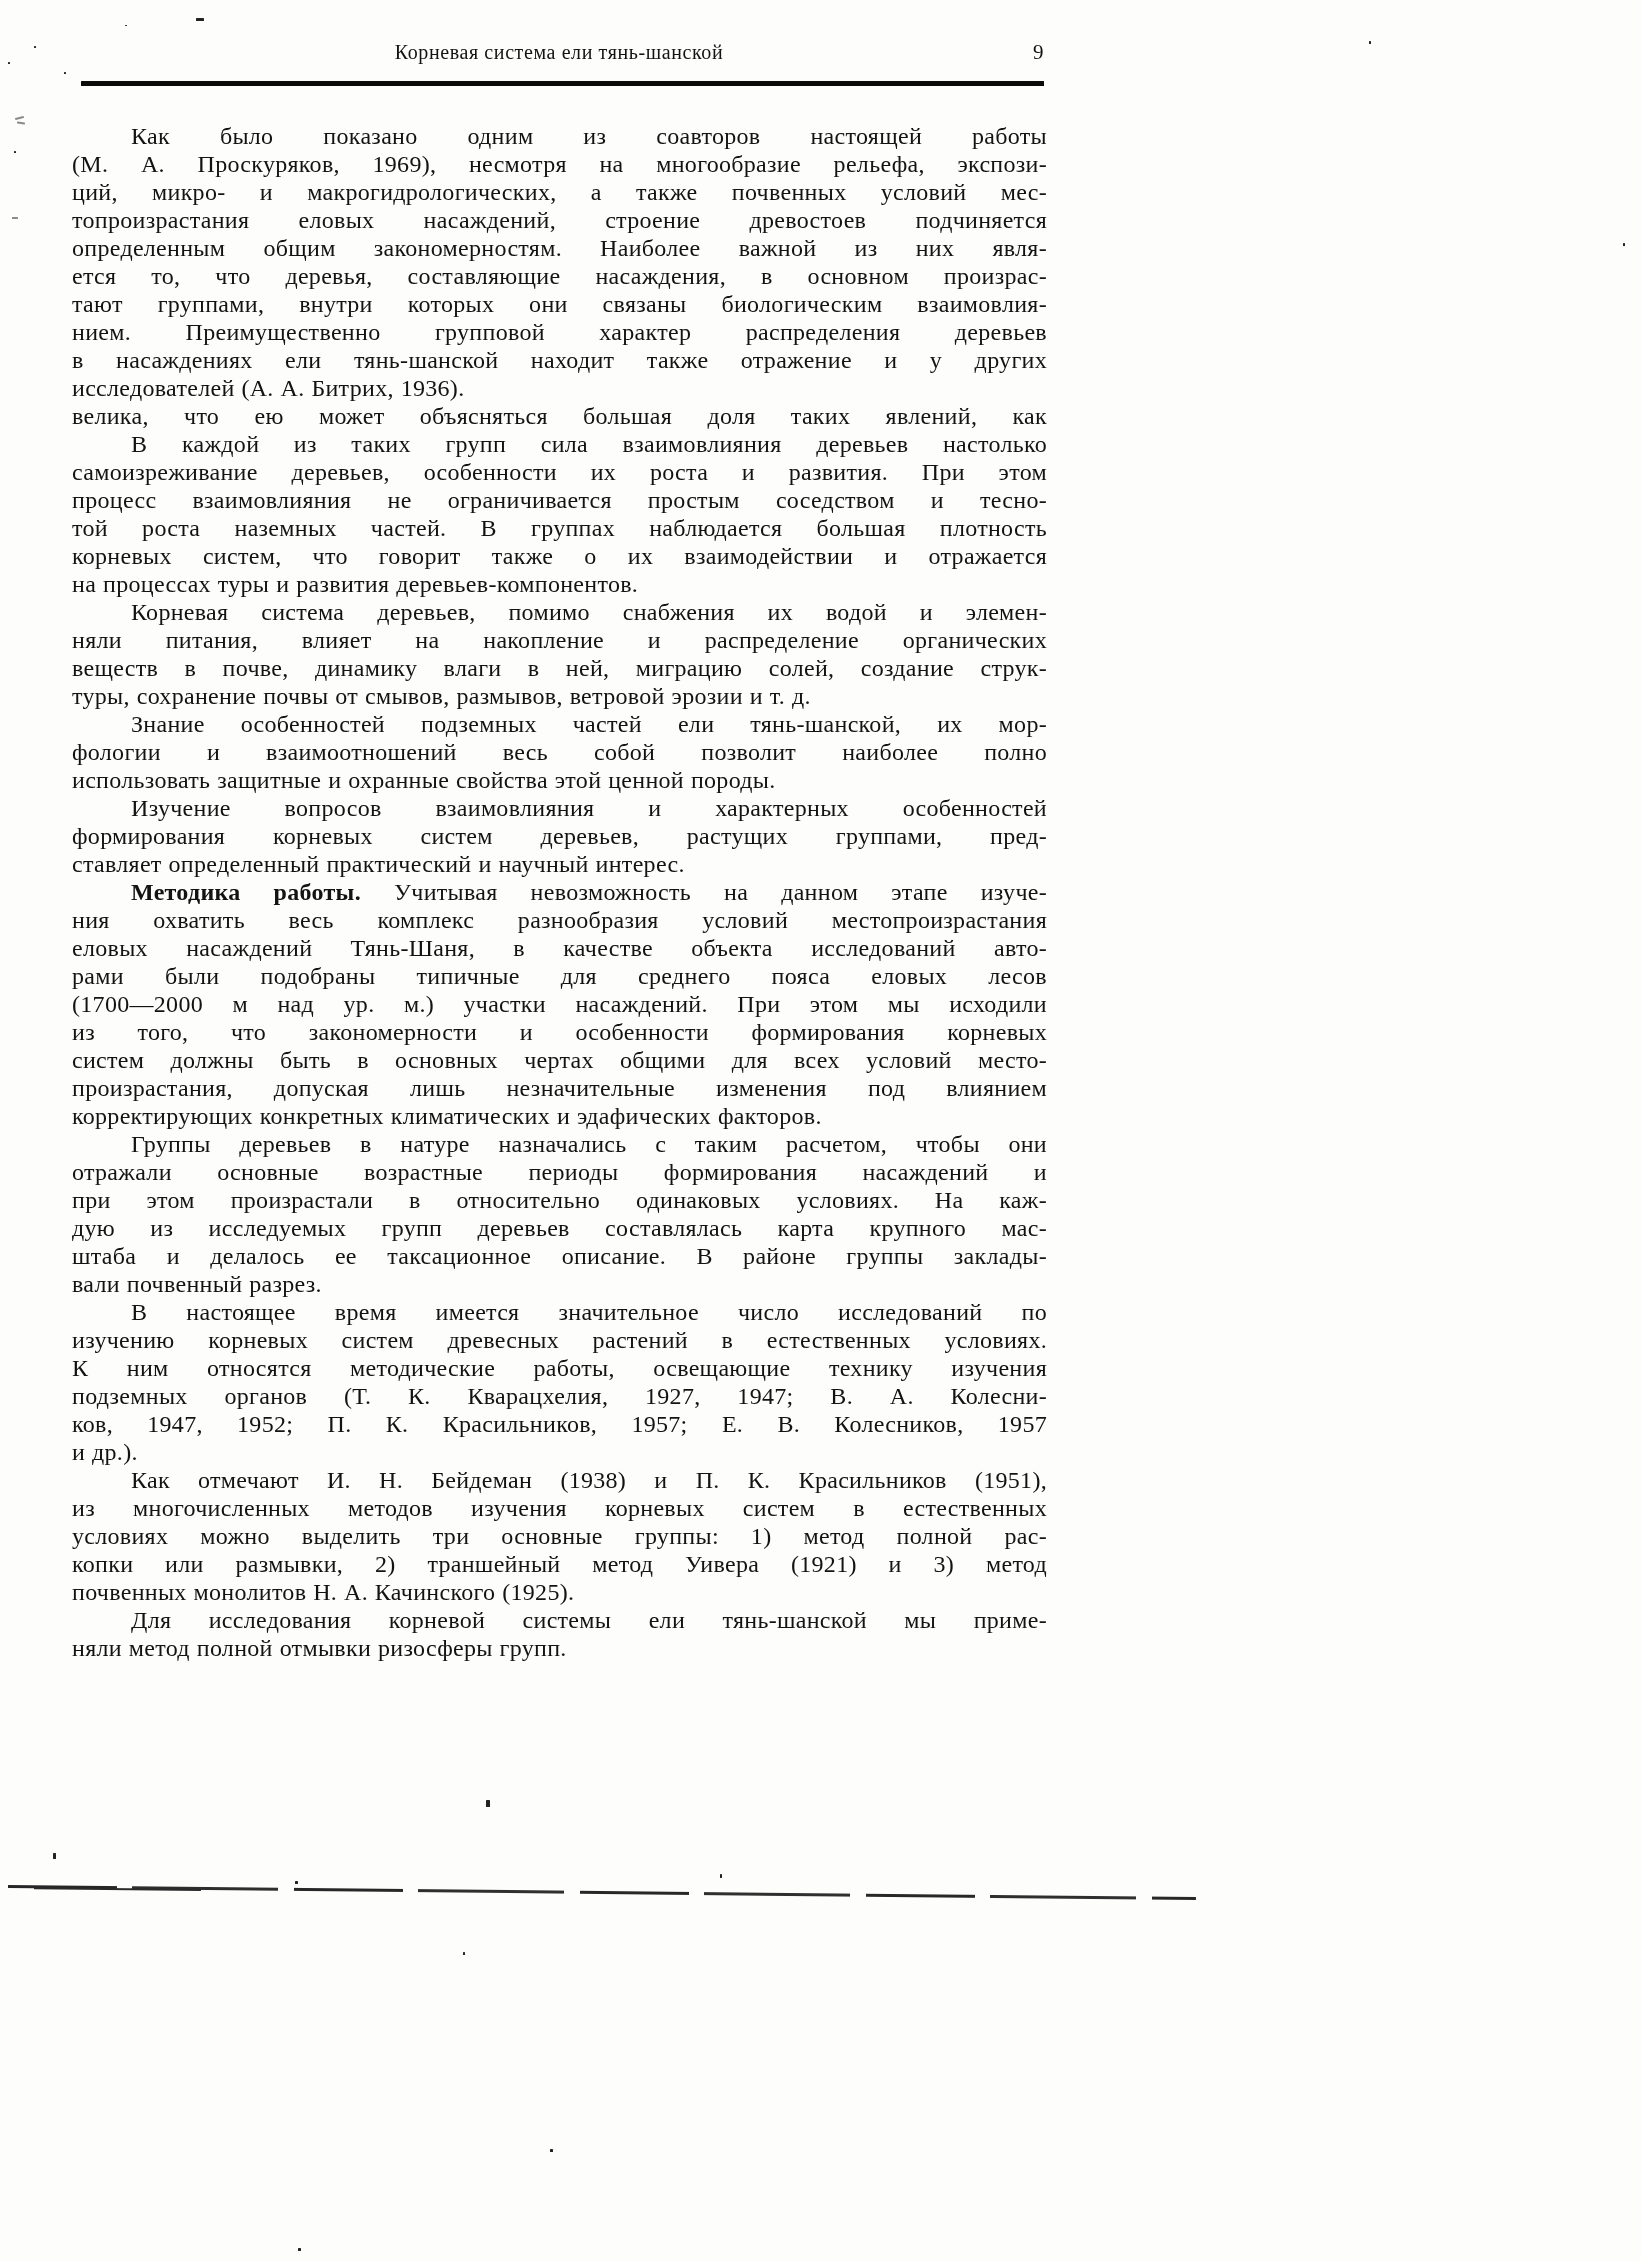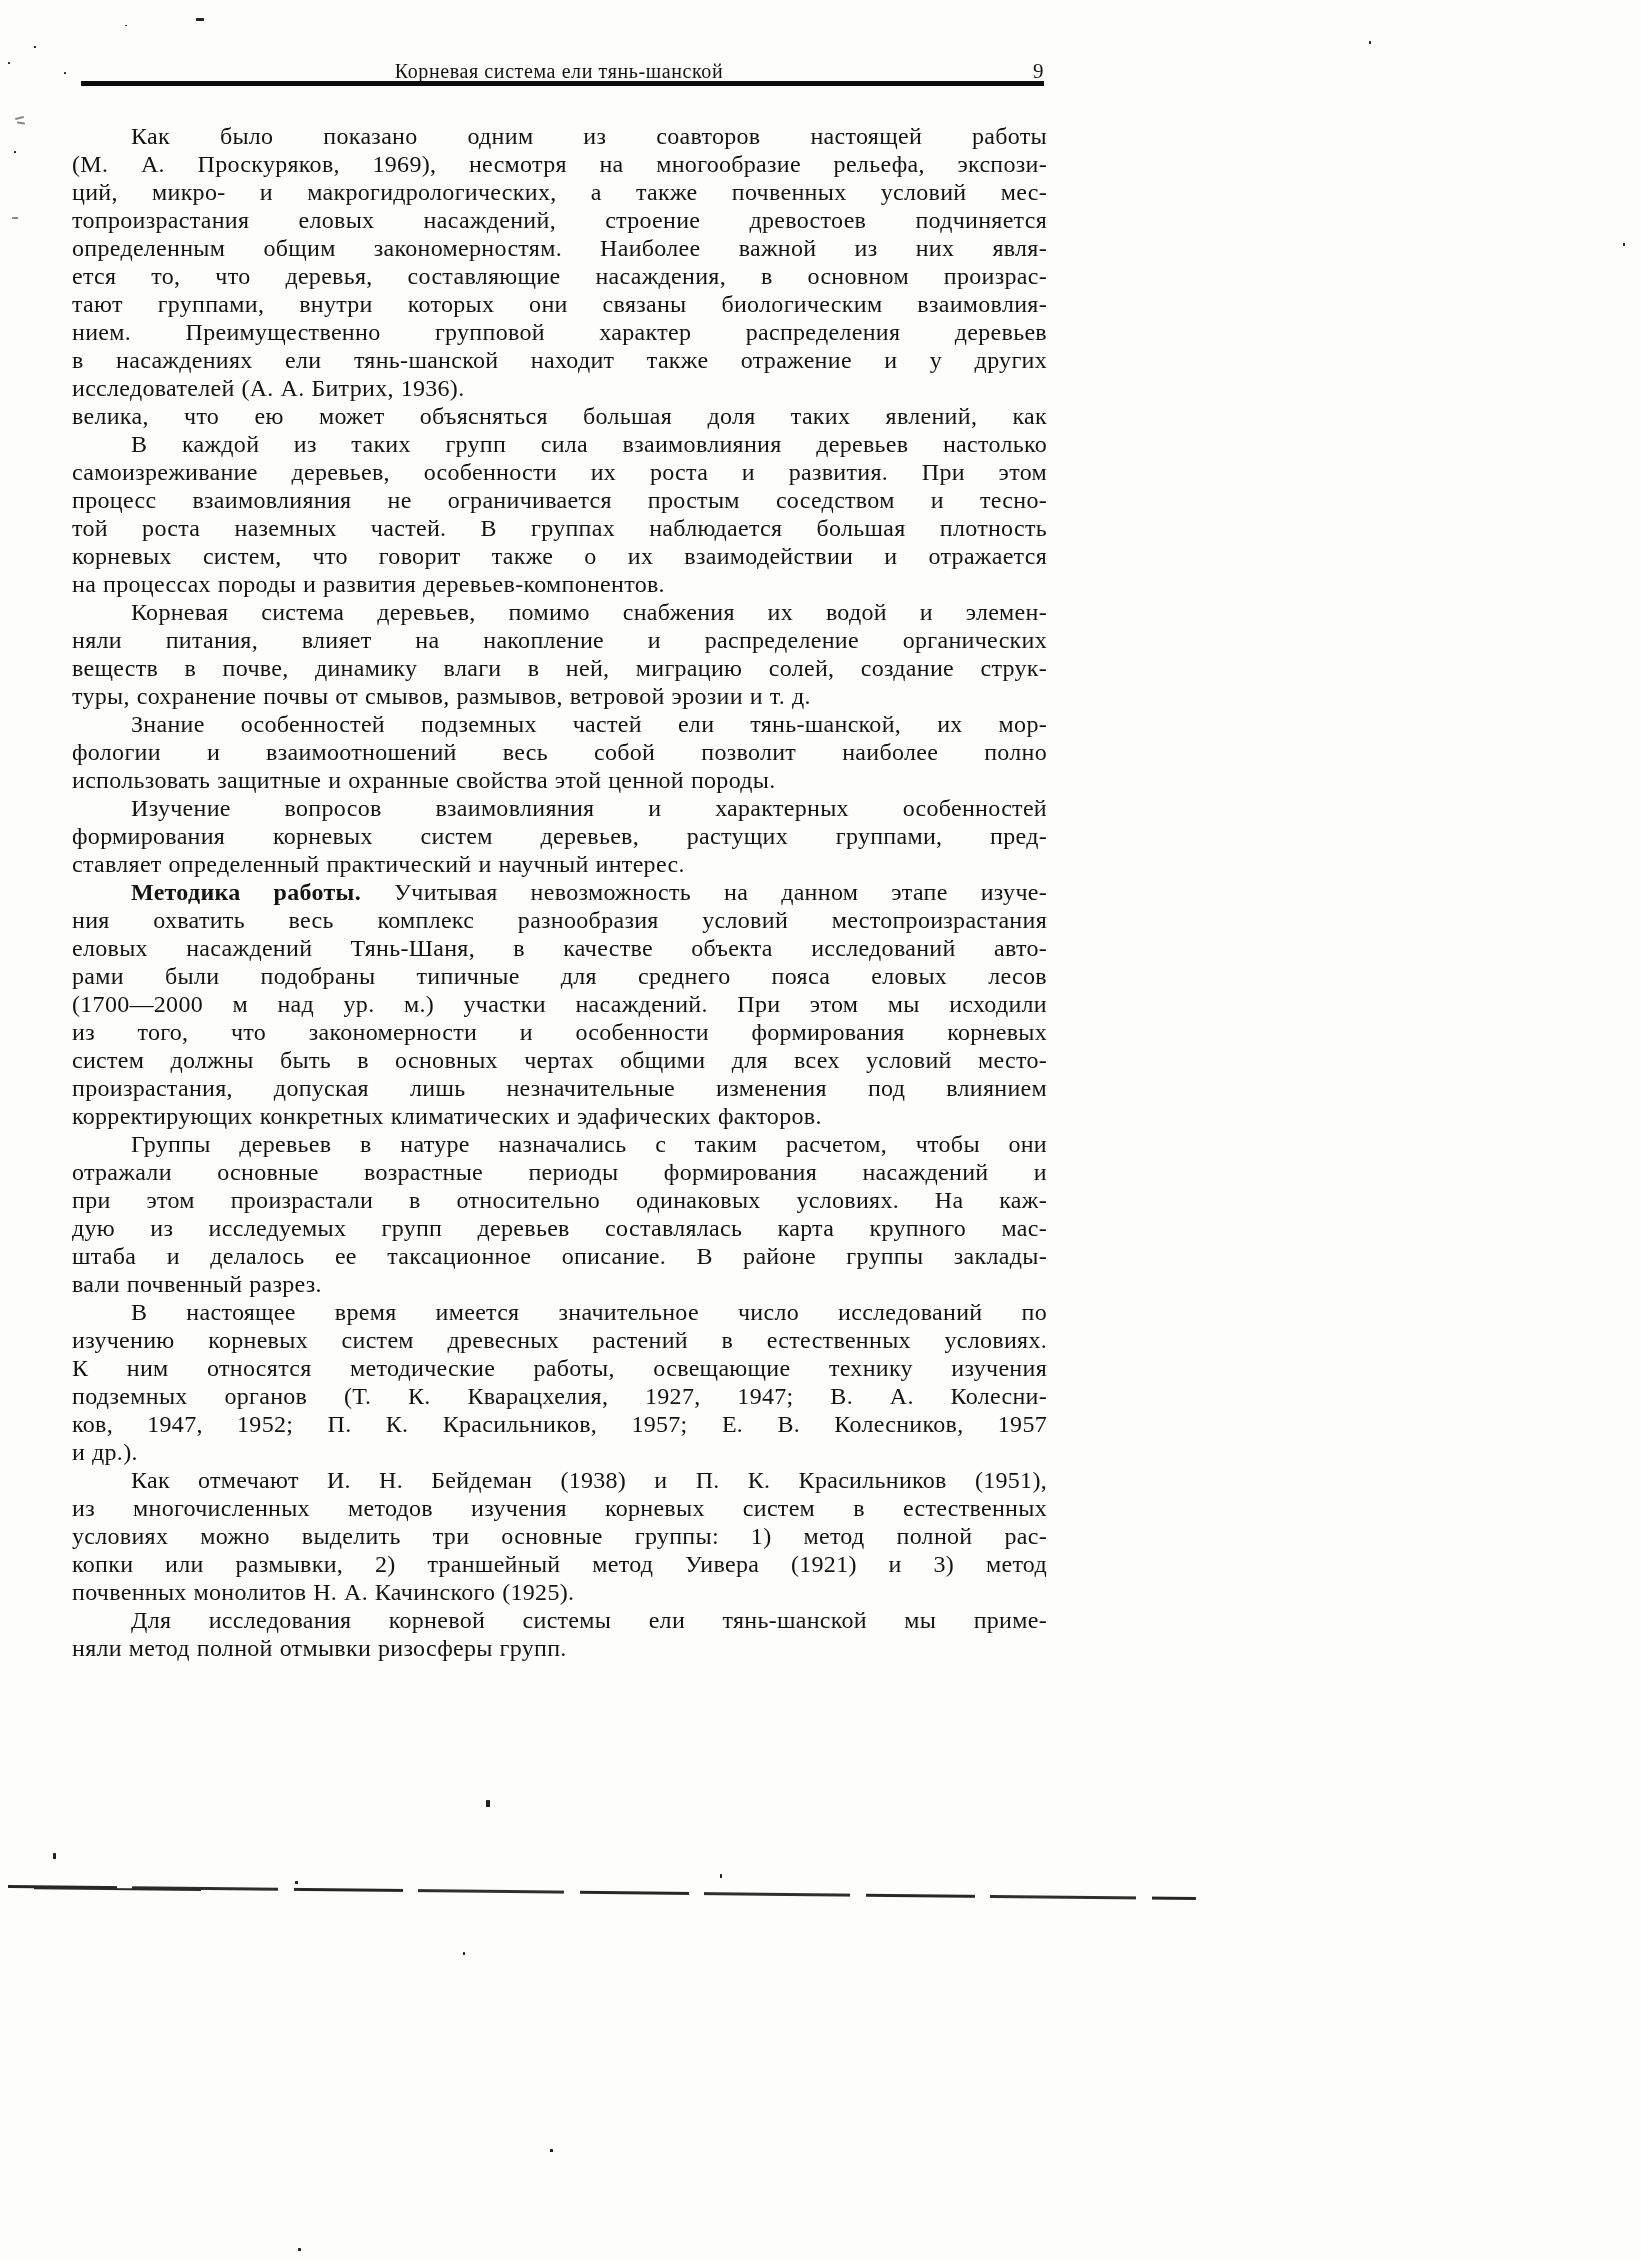--- a/index.html
+++ b/index.html
@@ -14,21 +14,21 @@
     font-family: "Liberation Serif", "DejaVu Serif", serif;
     color: #131313;
     overflow: hidden;
   }
   .scan-page { position: absolute; inset: 0; }
 
   
   .running-head {
     position: absolute;
     left: 72px;
-    top: 60px;
+    top: 41px;
     width: 974px;
     height: 28px;
   }
   .running-head .title {
     display: block;
     text-align: center;
     font-size: 20px;
     letter-spacing: 0.6px;
     white-space: nowrap;
   }
@@ -130,21 +130,21 @@
         <div class="line">в насаждениях ели тянь-шанской находит также отражение и у других</div>
         <div class="line last">исследователей (А. А. Битрих, 1936).</div>
       </div>
       <div class="para">
         <div class="line">велика, что ею может объясняться большая доля таких явлений, как</div>
         <div class="line first">В каждой из таких групп сила взаимовлияния деревьев настолько</div>
         <div class="line">самоизреживание деревьев, особенности их роста и развития. При этом</div>
         <div class="line">процесс взаимовлияния не ограничивается простым соседством и тесно-</div>
         <div class="line">той роста наземных частей. В группах наблюдается большая плотность</div>
         <div class="line">корневых систем, что говорит также о их взаимодействии и отражается</div>
-        <div class="line last">на процессах породы и развития деревьев-компонентов.</div>
+        <div class="line last">на процессах туры и развития деревьев-компонентов.</div>
       </div>
       <div class="para">
         <div class="line first">Корневая система деревьев, помимо снабжения их водой и элемен-</div>
         <div class="line">няли питания,  влияет на накопление  и распределение  органических</div>
         <div class="line">веществ в почве, динамику влаги в ней, миграцию солей, создание струк-</div>
         <div class="line last">туры, сохранение почвы от смывов, размывов, ветровой эрозии и т. д.</div>
       </div>
       <div class="para">
         <div class="line first">Знание особенностей подземных частей ели тянь-шанской, их мор-</div>
         <div class="line">фологии и взаимоотношений  весь собой  позволит наиболее  полно</div>

